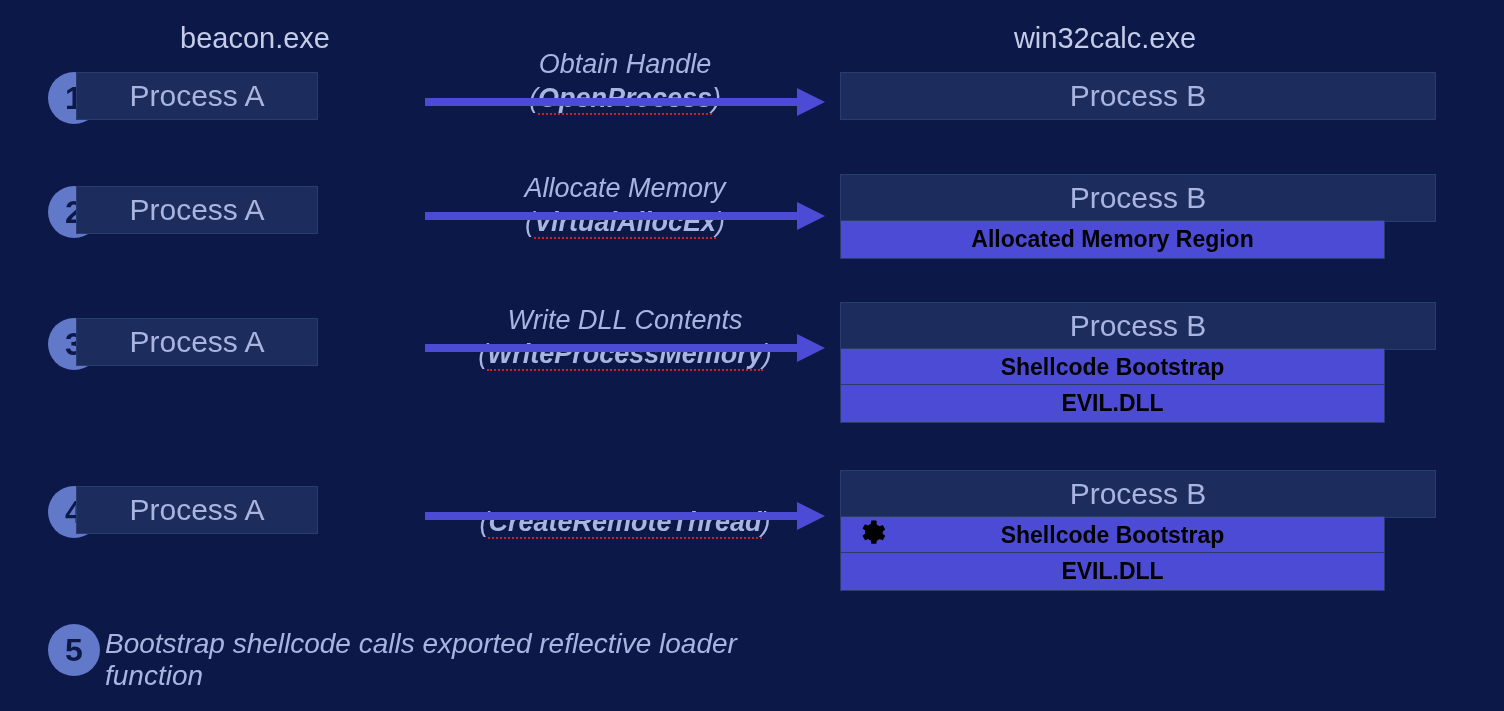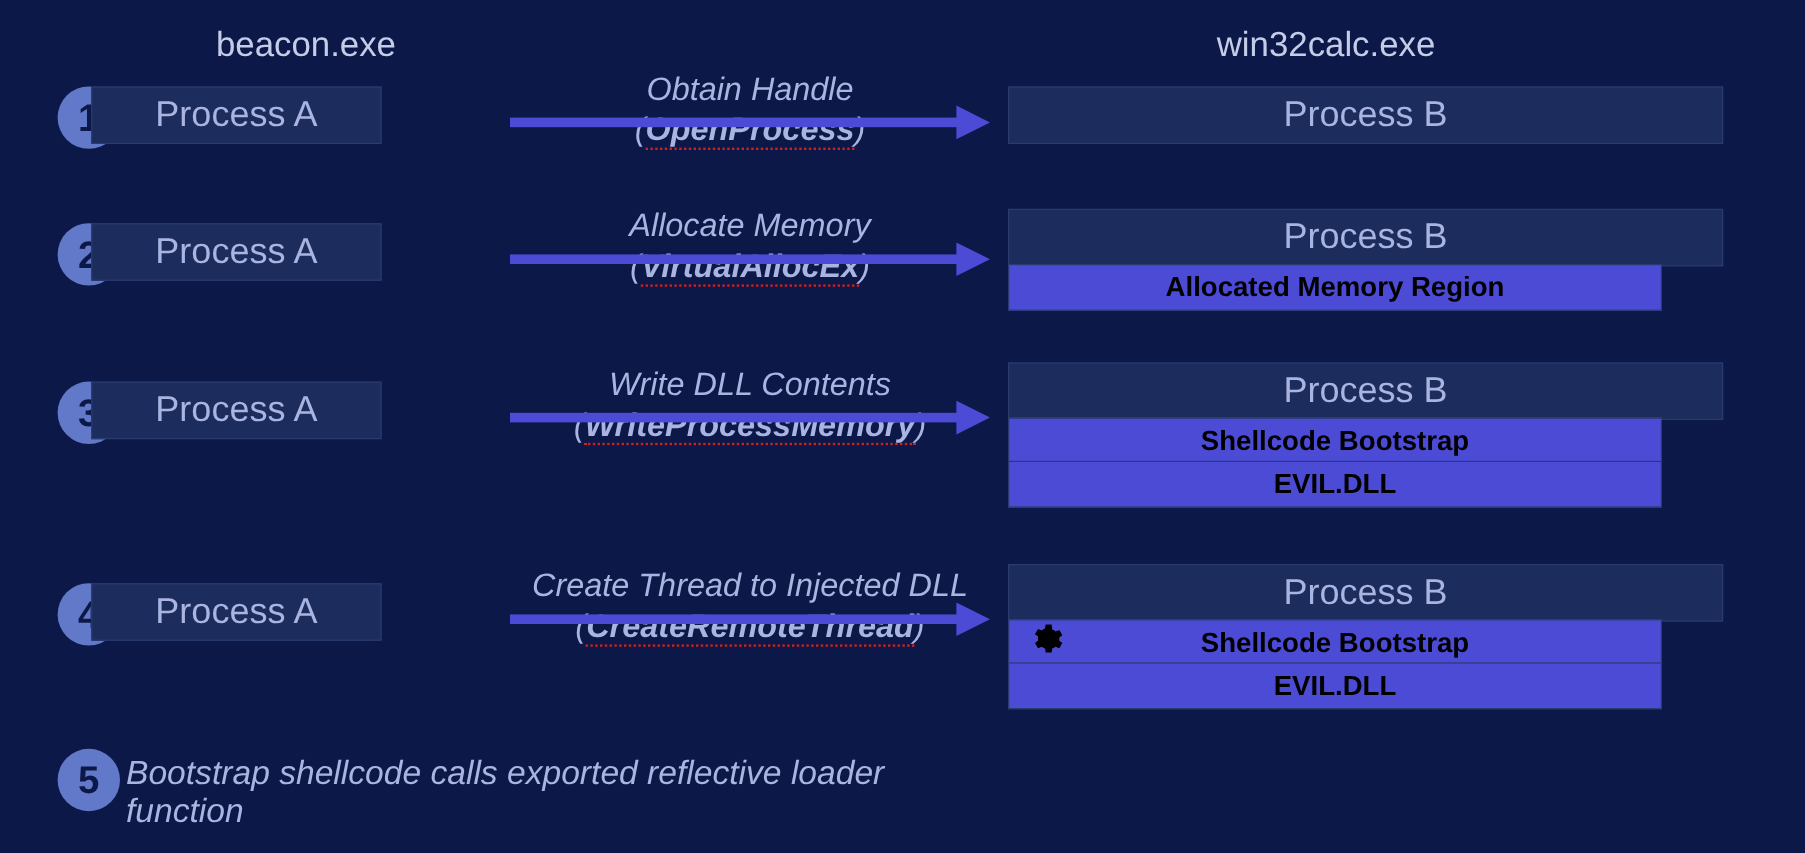--- a/index.html
+++ b/index.html
@@ -102,21 +102,21 @@
   }
 </style>
 </head>
 <body>
 
 <div class="col-head head-left">beacon.exe</div>
 <div class="col-head head-right">win32calc.exe</div>
 
 <div class="num-circle" style="top:72px; left:48px;">1</div>
 <div class="proc-box procA" style="top:72px;">Process A</div>
-<div class="arrow-label" style="top:58px;">
+<div class="arrow-label" style="top:48px;">
   <span>Obtain Handle</span><br>
   <span>(</span><span class="ul">OpenProcess</span><span>)</span>
 </div>
 <div class="arrow" style="top:98px;">
     <div class="arrow-line">
       <div class="arrow-head"></div>
     </div>
   </div>
 <div class="proc-box procB" style="top:72px;">Process B</div>
 
@@ -145,21 +145,21 @@
       <div class="arrow-head"></div>
     </div>
   </div>
 <div class="proc-box procB" style="top:302px;">Process B</div>
 <div class="mem-box" style="top:348px;">Shellcode Bootstrap</div>
 <div class="mem-box" style="top:384px;">EVIL.DLL</div>
 
 <div class="num-circle" style="top:486px; left:48px;">4</div>
 <div class="proc-box procA" style="top:486px;">Process A</div>
 <div class="arrow-label" style="top:472px;">
-  <span>Create Thread to Injected DLL</span><br>
+  <br>
   <span>(</span><span class="ul">CreateRemoteThread</span><span>)</span>
 </div>
 <div class="arrow" style="top:512px;">
     <div class="arrow-line">
       <div class="arrow-head"></div>
     </div>
   </div>
 <div class="proc-box procB" style="top:470px;">Process B</div>
 <div class="mem-box" style="top:516px;">Shellcode Bootstrap</div>
 <div class="gear" style="top:518px;">

